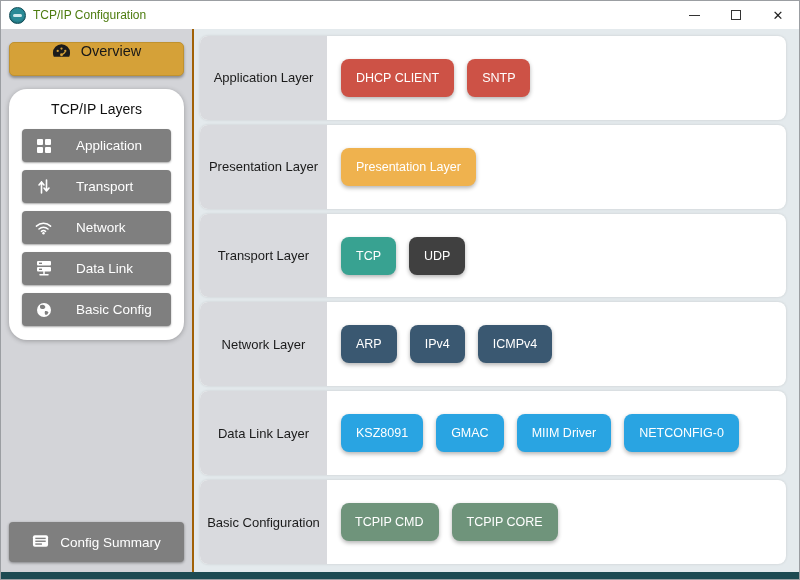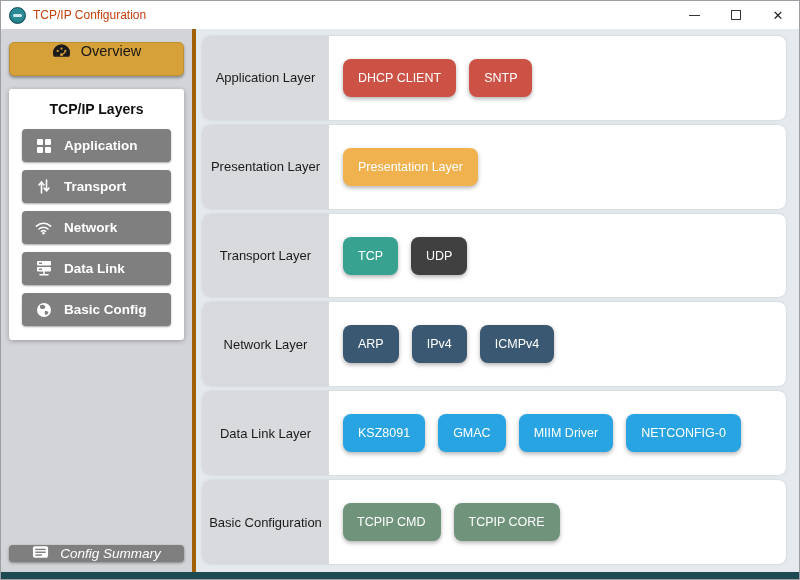--- a/index.html
+++ b/index.html
@@ -8,46 +8,46 @@
     width:800px; height:580px; border:1px solid #9b9ea2; background:#d3d4d8;
     display:flex; flex-direction:column; overflow:hidden;
   }
   
   .titlebar { height:28px; background:#ffffff; display:flex; align-items:center; flex:0 0 auto; }
   .app-icon { width:17px; height:17px; border-radius:50%; margin:0 7px 0 8px;
     background:radial-gradient(circle at 50% 40%, #2a8a96 55%, #145660 100%);
     border:1px solid #0e4a54; position:relative; }
   .app-icon:after{ content:""; position:absolute; left:3px; top:6px; width:9px; height:3px;
     background:#cfe9ec; border-radius:2px; }
-  .title-text { font-size:12px; color:#c2410c; }
+  .title-text { font-size:12px; color:#4d7c0f; }
   .tb-spacer { flex:1; }
   .tb-btn { width:42px; height:28px; display:flex; align-items:center; justify-content:center; cursor:default; }
   .min-glyph { width:11px; height:0; border-top:1.5px solid #333; display:block; }
   .max-glyph { width:10px; height:10px; border:1.4px solid #333; display:block; }
   .close-glyph { font-size:13px; color:#222; line-height:1; }
   
   .body { flex:1; display:flex; min-height:0; }
   .sidebar { width:191px; flex:0 0 auto; background:#d3d4d8; position:relative; padding:13px 8px 0 8px; }
   .overview-btn { height:34px; background:#d5a138; border:1px solid #c0922f; border-radius:5px;
     display:flex; align-items:flex-start; justify-content:center; gap:10px;
     color:#181818; font-size:14.5px; box-shadow:0 2px 3px rgba(0,0,0,.35); cursor:pointer; }
   .overview-btn svg { display:block; }
-  .layers-panel { margin-top:13px; background:#ffffff; border-radius:3px;
-    box-shadow:0 1px 5px rgba(0,0,0,.28); padding-bottom:6px;font-weight:bold; }
+  .layers-panel { margin-top:13px; background:#ffffff; border-radius:18px;
+    box-shadow:0 1px 5px rgba(0,0,0,.28); padding-bottom:6px; }
   .layers-header { font-size:14px; color:#101010; text-align:center; padding:12px 0 4px 0; }
   .side-btn { margin:8px 13px; height:33px; background:#7f7f7f; border-radius:4px;
-    display:flex; align-items:center; padding-left:13px; gap:12px;
+    display:flex; align-items:center; padding-left:13px; gap:24px;
     color:#fff; font-size:13.5px; box-shadow:0 1px 2px rgba(0,0,0,.35); cursor:pointer; }
   .side-btn .icon { width:17px; height:17px; display:flex; align-items:center; justify-content:center; }
   .side-btn svg { display:block; }
-  .config-btn { position:absolute; left:8px; right:8px; bottom:10px; height:17px;
+  .config-btn { position:absolute; left:8px; right:8px; bottom:10px; height:40px;
     background:#7f7f7f; border-radius:4px; display:flex; align-items:center; justify-content:center;
-    gap:11px; color:#fff; font-size:13.5px; box-shadow:0 1px 3px rgba(0,0,0,.4); cursor:pointer;font-style:italic; }
-  
-  .main { flex:1; background:#e4eaed; border-left:4px solid #a16207;
+    gap:11px; color:#fff; font-size:13.5px; box-shadow:0 1px 3px rgba(0,0,0,.4); cursor:pointer; }
+  
+  .main { flex:1; background:#e4eaed; border-left:2px solid #a16207;
     padding:7px 13px 8px 6px; display:flex; flex-direction:column; gap:5px; min-width:0; }
   .layer-row { flex:1; display:flex; background:#ffffff; border-radius:8px; overflow:hidden;
     box-shadow:0 0 3px rgba(0,0,0,.12); }
   .row-label { width:127px; flex:0 0 auto; background:#d9dade; display:flex;
     align-items:center; justify-content:center; font-size:13px; color:#1b1b1b; white-space:nowrap; }
   .row-chips { flex:1; display:flex; align-items:center; padding-left:14px; gap:13px; }
   .chip { height:38px; border-radius:8px; padding:0 15px; display:flex; align-items:center;
     color:#ffffff; font-size:12.5px; white-space:nowrap;
     box-shadow:0 2px 4px rgba(0,0,0,.3); cursor:pointer; }
   

